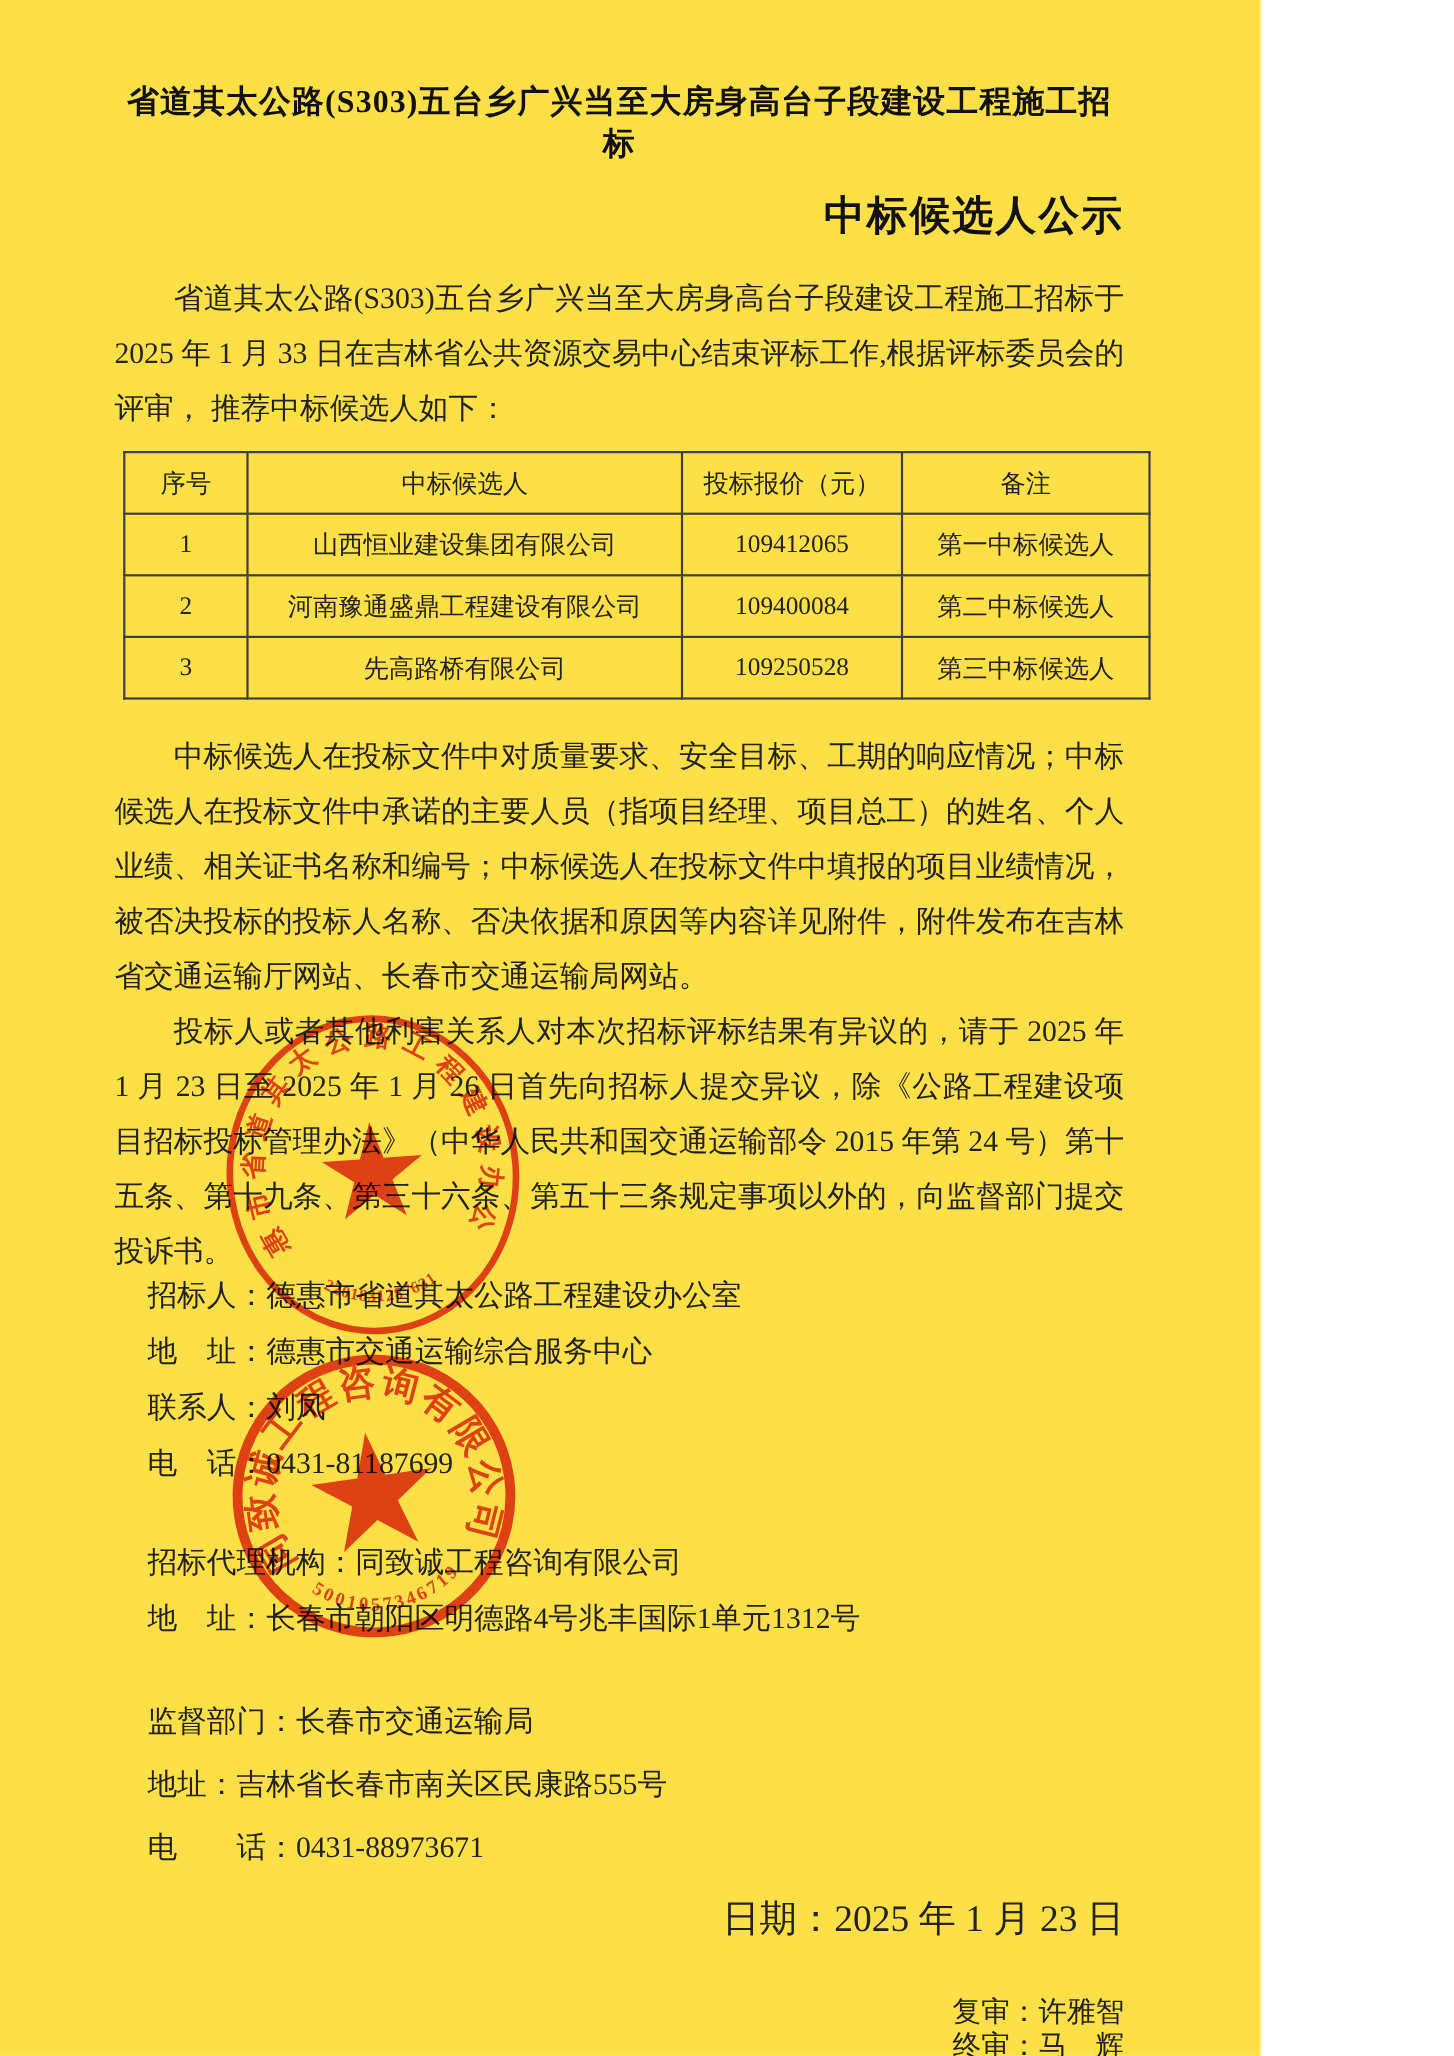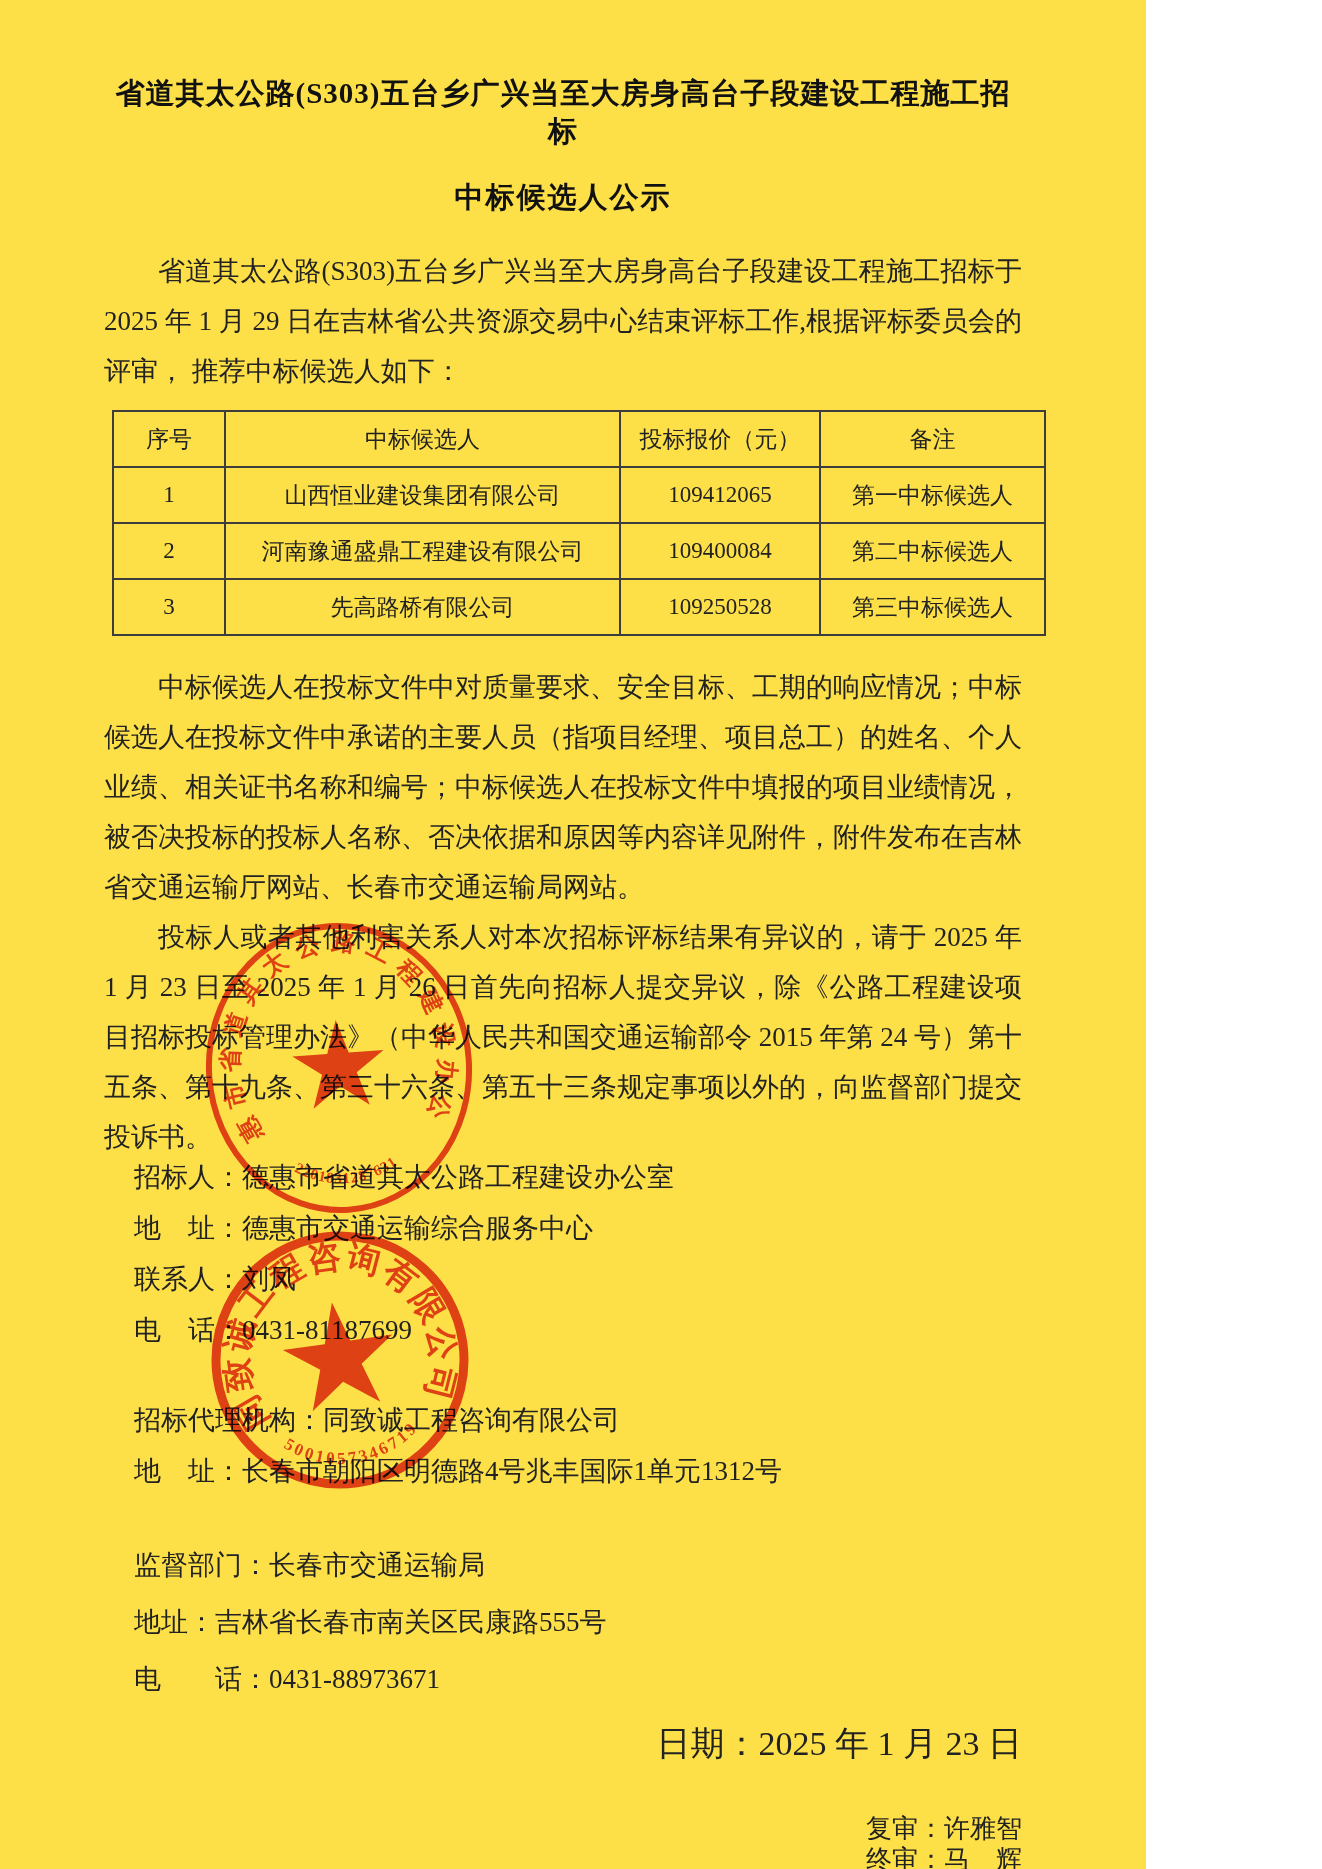--- a/index.html
+++ b/index.html
@@ -11,21 +11,21 @@
     overflow:hidden;
   }
   .page{position:relative;width:1146px;height:1869px;background:#fde047;}
   .content{padding:74px 124px 0 104px;}
 
   .title{
     text-align:center;font-weight:700;font-size:29px;line-height:38px;margin:0;
     letter-spacing:1px;color:#111;
   }
   .subtitle{
-    text-align:center;font-weight:700;font-size:29px;line-height:38px;
+    text-align:right;font-weight:700;font-size:37px;line-height:38px;
     margin:28px 0 0 0;letter-spacing:2px;color:#111;
   }
 
   .para{
     font-size:27px;line-height:50px;text-align:justify;
     text-indent:2em;margin:0;color:#222;
   }
   .para.first{margin-top:30px;}
 
   table.bid{
@@ -79,21 +79,21 @@
 </style>
 </head>
 <body>
 
 <div class="page">
   <div class="content">
 
     <h1 class="title">省道其太公路(S303)五台乡广兴当至大房身高台子段建设工程施工招标</h1>
     <h2 class="subtitle">中标候选人公示</h2>
 
-    <p class="para first">省道其太公路(S303)五台乡广兴当至大房身高台子段建设工程施工招标于 2025 年 1 月 29 日在吉林省公共资源交易中心结束评标工作,根据评标委员会的评审， 推荐中标候选人如下：</p>
+    <p class="para first">省道其太公路(S303)五台乡广兴当至大房身高台子段建设工程施工招标于 2025 年 1 月 33 日在吉林省公共资源交易中心结束评标工作,根据评标委员会的评审， 推荐中标候选人如下：</p>
 
     <table class="bid">
       <tbody>
         <tr>
           <th class="col-no">序号</th>
           <th class="col-name">中标候选人</th>
           <th class="col-price">投标报价（元）</th>
           <th class="col-note">备注</th>
         </tr>
         <tr>

